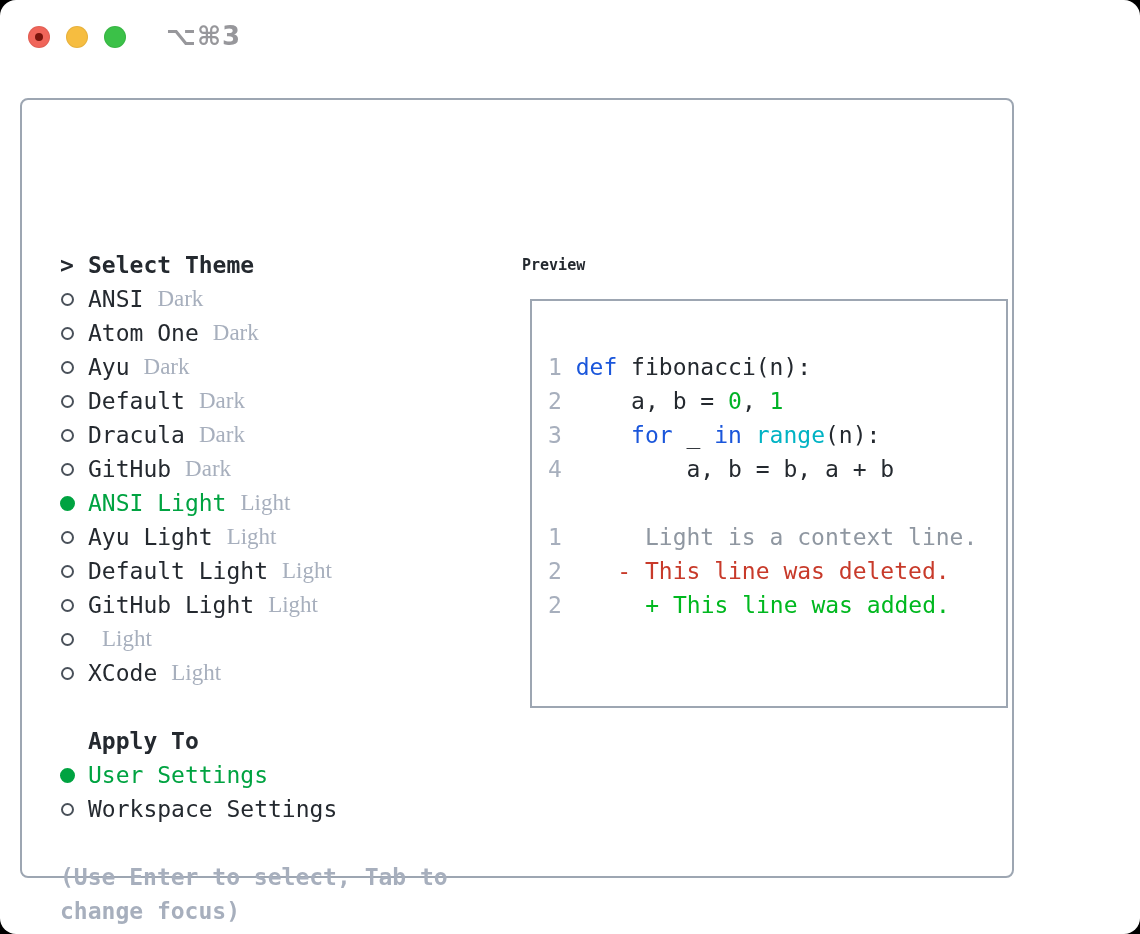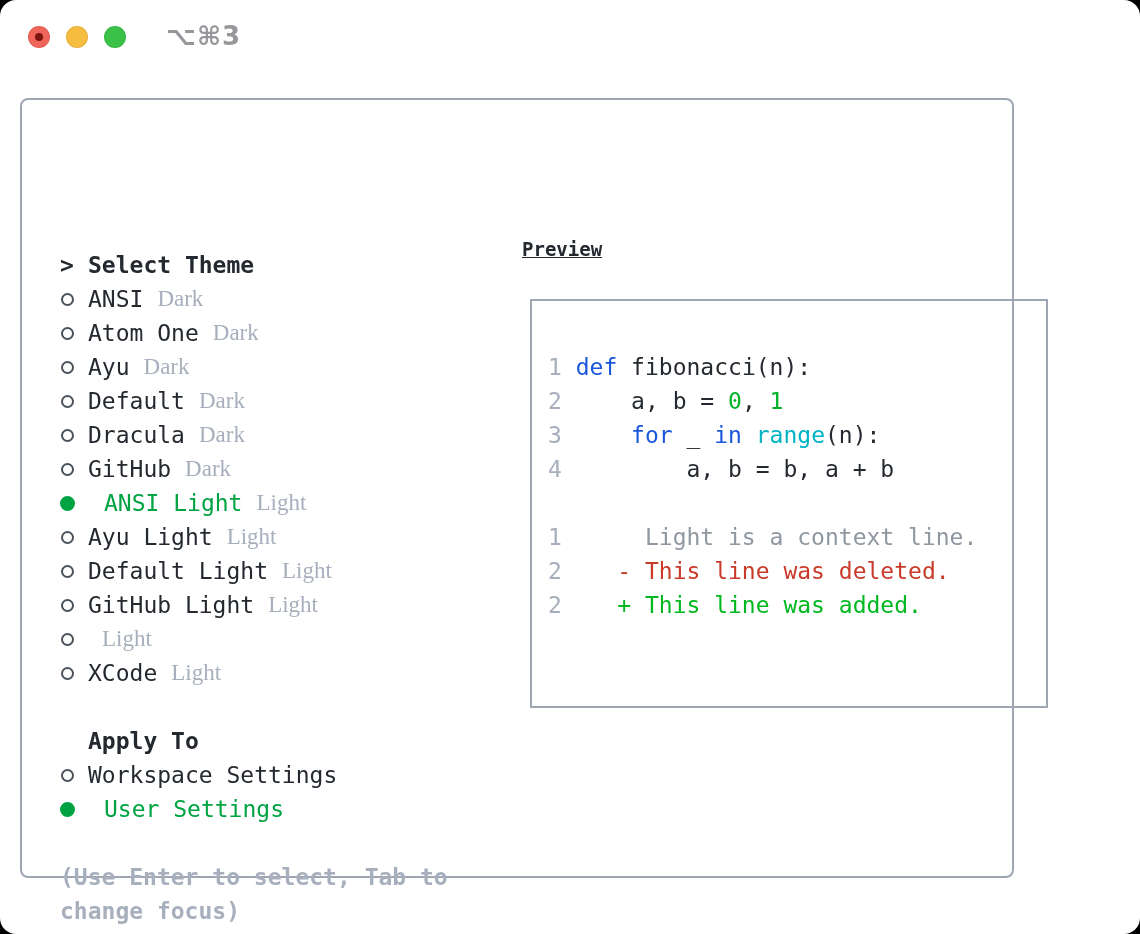--- a/index.html
+++ b/index.html
@@ -51,47 +51,47 @@
   .panel-title { font-weight: bold; }
   .circle {
     display: inline-block; width: 13px; height: 13px;
     border: 2px solid #4a515a; border-radius: 50%;
     box-sizing: border-box; margin-left: 1px;
   }
   .circle.sel {
     width: 15px; height: 15px; margin-left: 0;
     background: var(--selected_green); border-color: var(--selected_green);
   }
-  .opt-name.sel { color: var(--selected_green); margin-left: 16px; }
+  .opt-name.sel { color: var(--selected_green); }
   .opt-tag { color: var(--muted_gray); margin-left: 14px; font-family: Liberation Serif, serif; }
   .spacer { height: 34px; }
   .hint { width: 440px; color: var(--muted_gray); font-weight: bold; }
   
   .preview-title {
-    position: absolute; left: 500px; top: 132px;
+    position: absolute; left: 500px; top: 148px;
     height: 34px; line-height: 34px;
-    font-size: 19px; font-weight: bold; text-decoration: underline;
+    font-size: 15px; font-weight: bold;
   }
   .preview-box {
     position: absolute; left: 508px; top: 199px;
-    width: 518px; height: 409px;
+    width: 478px; height: 409px;
     border: 2px solid var(--border_gray);
     box-sizing: border-box;
     padding: 49px 0 0 16px;
     font-size: 23px; line-height: 34px;
     overflow: hidden;
   }
   .cline { white-space: pre; height: 34px; }
   .line-gap { height: 34px; }
   .ln     { color: var(--muted_gray); }
   .tk-fg  { color: var(--text_dark); }
   .tk-kw  { color: var(--keyword_blue); }
   .tk-typ { color: var(--type_cyan); }
   .tk-lit { color: var(--literal_green); }
-  .tk-add { color: var(--added_green); }
+  .tk-add { color: var(--added_green); margin-left: 28px; }
   .tk-del { color: var(--deleted_red); }
   .tk-ctx { color: var(--context_gray); }
 </style>
 </head>
 <body>
 
 <div class="window">
 
   <span class="light red"></span>
   <span class="light yellow"></span>
@@ -195,29 +195,29 @@
       <div class="spacer"></div>
 
       <div class="row">
         <span class="marker"></span>
         <span class="panel-title">Apply To</span>
       </div>
 
       <div id="apply-list">
           <div class="row">
             <span class="marker">
+              <span class="circle sel"></span>
+            </span>
+            <span class="opt-name sel">User Settings</span>
+          </div>
+          <div class="row">
+            <span class="marker">
               <span class="circle"></span>
             </span>
             <span class="opt-name">Workspace Settings</span>
-          </div>
-          <div class="row">
-            <span class="marker">
-              <span class="circle sel"></span>
-            </span>
-            <span class="opt-name sel">User Settings</span>
           </div>
         </div>
 
       <div class="spacer"></div>
 
       <div class="hint">(Use Enter to select, Tab to change focus)</div>
     </div>
 
     <div class="preview-title">Preview</div>
 

